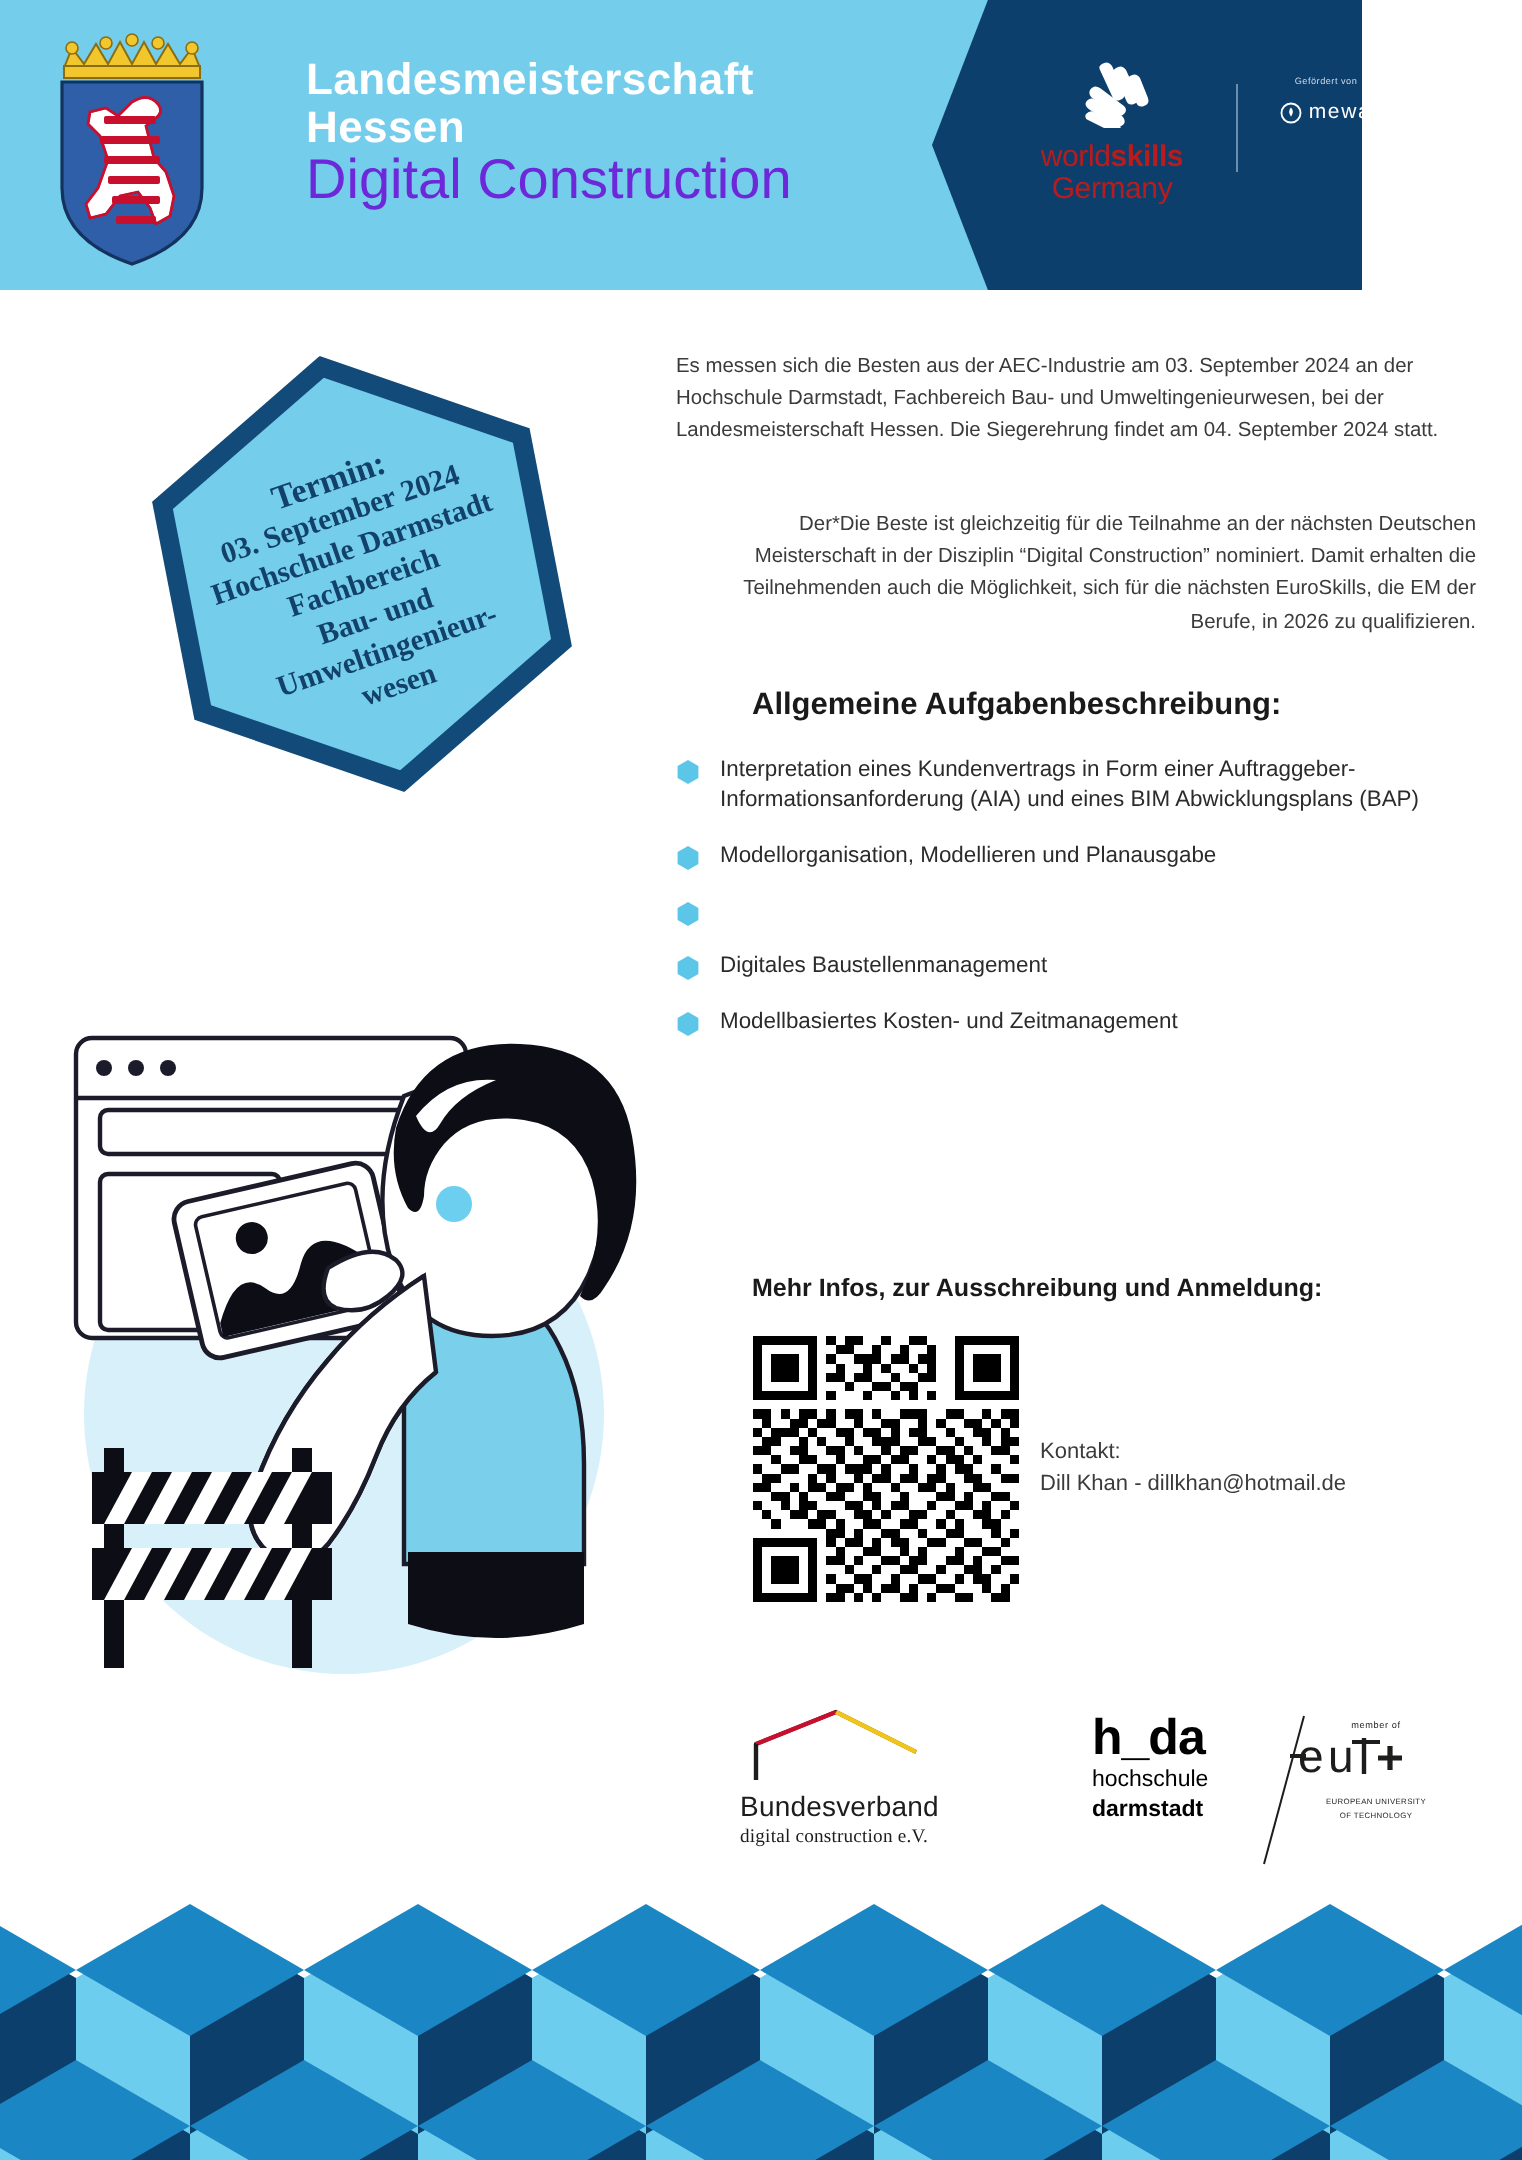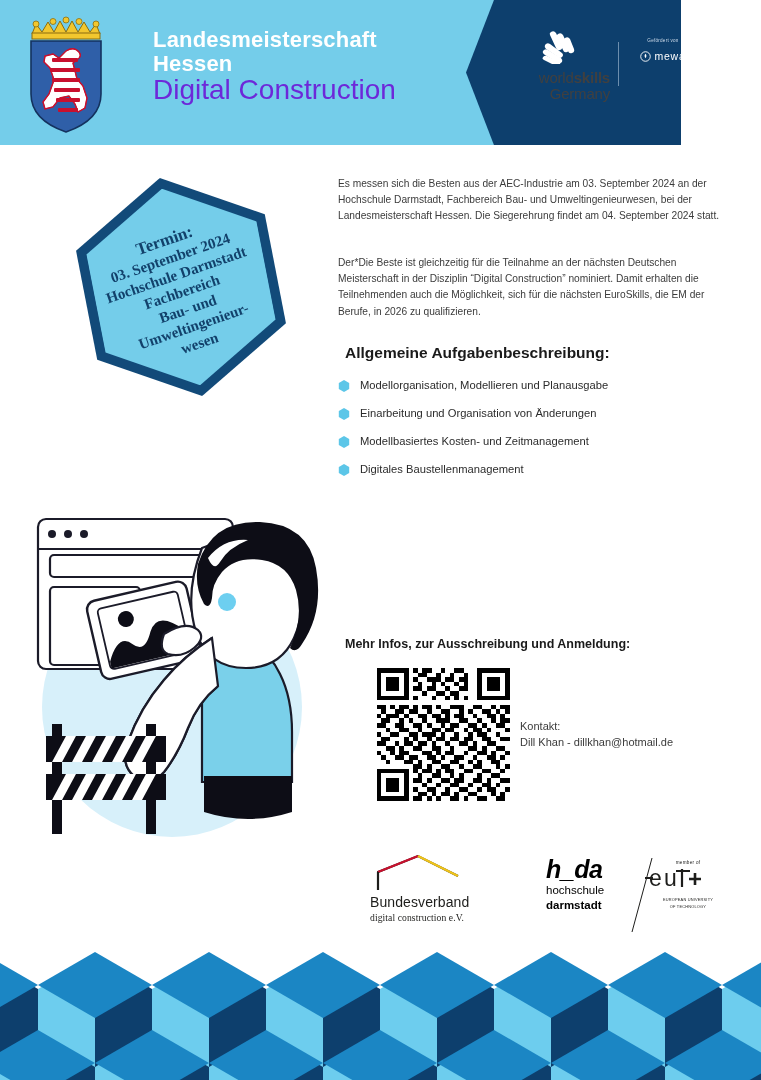--- a/index.html
+++ b/index.html
@@ -12,21 +12,21 @@
   .header-navy{position:absolute;right:0;top:0;width:215px;height:145px;
           background:#0d3f6d;
           clip-path:polygon(13% 0%, 100% 0%, 100% 100%, 13% 100%, 0% 50%);}
   .crest{position:absolute;left:22px;top:16px;width:88px;height:118px;}
   .title-block{position:absolute;left:153px;top:28px;}
   .title-l1,.title-l2{font-size:22px;font-weight:bold;color:#ffffff;
           line-height:24px;letter-spacing:.2px;}
   .title-l3{font-size:28px;font-weight:400;color:#6d28d9;line-height:26px;
           margin-top:1px;}
   .ws-logo{position:absolute;left:36px;top:30px;width:108px;text-align:center;}
-  .ws-name{color:#404040;font-size:15px;line-height:15.5px;text-align:right;
+  .ws-name{color:#b91c1c;font-size:15px;line-height:15.5px;text-align:center;
            margin-top:2px;letter-spacing:-.2px;}
   .ws-name b{font-weight:bold;}
   .ws-div{position:absolute;left:152px;top:42px;width:1px;height:44px;
           background:#6c8eae;}
   .sponsor{position:absolute;left:166px;top:38px;width:62px;text-align:center;}
   .sponsor-lbl{color:#cfdceb;font-size:4.6px;letter-spacing:.25px;}
   .sponsor-name{color:#fff;font-size:10.5px;letter-spacing:.8px;margin-top:7px;
           display:flex;align-items:center;justify-content:center;gap:3px;}
 
   
@@ -39,23 +39,23 @@
   .hextext{position:absolute;left:0;top:52px;width:222px;
            transform:rotate(-8deg);text-align:center;color:#12416b;
            font-family:"Liberation Serif", serif;font-weight:bold;}
   .hextext .t1{font-size:17px;line-height:19px;}
   .hextext .t2{font-size:15px;line-height:18px;}
 
   
   .para{position:absolute;left:338px;width:400px;font-size:10.2px;
         line-height:16.2px;color:#3b3b3b;}
   #para1{top:176px;}
-  #para2{top:255px;}
-
-  .sec-head{position:absolute;left:345px;font-size:15.5px;font-weight:bold;
+  #para2{top:255px;text-align:right;}
+
+  .sec-head{position:absolute;left:376px;font-size:15.5px;font-weight:bold;
         color:#1a1a1a;}
   #aufgaben-head{top:344px;}
   #infos-head{top:637px;font-size:12.5px;text-align:right;}
 
   .bullets{position:absolute;left:338px;top:378px;width:400px;}
   .bullet{display:flex;margin-bottom:13px;}
   .hexdot{width:12px;height:12px;flex:0 0 12px;background:#5cc6e8;
           margin-top:2px;margin-right:10px;
           clip-path:polygon(50% 0%,93.3% 25%,93.3% 75%,50% 100%,6.7% 75%,6.7% 25%);}
   .btext{font-size:11.2px;line-height:15px;color:#2b2b2b;}
@@ -68,21 +68,21 @@
   
   .illo{position:absolute;left:12px;top:492px;width:322px;height:350px;}
 
   
   .logos{position:absolute;left:360px;top:852px;width:380px;height:96px;}
   .bv{position:absolute;left:10px;top:2px;width:150px;}
   .bv-name{font-size:14px;color:#1d1d1b;letter-spacing:.1px;}
   .bv-sub{font-size:9.6px;color:#1d1d1b;margin-top:2px;letter-spacing:.1px;font-family:Liberation Serif, serif;}
   .hda{position:absolute;left:186px;top:4px;text-align:left;}
   .hda-main{font-size:25px;font-weight:bold;color:#000;letter-spacing:-.5px;
-            line-height:26px;font-style:italic;}
+            line-height:26px;}
   .hda-sub{font-size:11.5px;color:#000;line-height:13px;margin-top:2px;}
   .eut{position:absolute;left:278px;top:8px;width:100px;text-align:center;}
   .eut-top{font-size:4.6px;letter-spacing:.3px;color:#1d1d1b;}
   .eut-bot{font-size:3.9px;letter-spacing:.2px;color:#1d1d1b;line-height:5.4px;
            margin-top:2px;}
 
   
   .pattern{position:absolute;left:0;bottom:0;width:761px;height:140px;}
 </style>
 </head>
@@ -167,33 +167,36 @@
   </div>
 </div>
 
 <div class="para" id="para1">Es  messen sich die Besten aus der AEC-Industrie am 03. September 2024 an der Hochschule Darmstadt, Fachbereich Bau- und Umweltingenieurwesen, bei der Landesmeisterschaft Hessen. Die Siegerehrung findet am 04. September 2024 statt.</div>
 <div class="para" id="para2">Der*Die Beste ist gleichzeitig für die Teilnahme an der nächsten Deutschen Meisterschaft in der Disziplin “Digital Construction” nominiert. Damit erhalten die Teilnehmenden auch die Möglichkeit, sich für die nächsten EuroSkills, die EM der Berufe, in 2026 zu qualifizieren.</div>
 
 <div class="sec-head" id="aufgaben-head">Allgemeine Aufgabenbeschreibung:</div>
 <div class="bullets">
   <div class="bullet">
     <div class="hexdot"></div>
-    <div class="btext">Modellorganisation, Modellieren und Planausgabe</div>
+    <div class="btext">Interpretation eines Kundenvertrags in Form einer Auftraggeber-Informationsanforderung (AIA) und eines BIM Abwicklungsplans (BAP)</div>
   </div>
   <div class="bullet">
     <div class="hexdot"></div>
-    <div class="btext">Einarbeitung und Organisation von Änderungen</div>
+    <div class="btext">Modellorganisation, Modellieren und Planausgabe</div>
+  </div>
+  <div class="bullet">
+    <div class="hexdot"></div>
+  </div>
+  <div class="bullet">
+    <div class="hexdot"></div>
+    <div class="btext">Digitales Baustellenmanagement</div>
   </div>
   <div class="bullet">
     <div class="hexdot"></div>
     <div class="btext">Modellbasiertes Kosten- und Zeitmanagement</div>
-  </div>
-  <div class="bullet">
-    <div class="hexdot"></div>
-    <div class="btext">Digitales Baustellenmanagement</div>
   </div>
 </div>
 
 <div class="sec-head" id="infos-head">Mehr Infos, zur Ausschreibung und Anmeldung:</div>
 
 <svg class="qr" viewBox="0 0 29 29" shape-rendering="crispEdges">
   <rect width="29" height="29" fill="#ffffff"></rect>
   <g fill="#000000">
     <rect x="0" y="0" width="7" height="1"></rect>
       <rect x="0" y="6" width="7" height="1"></rect>

